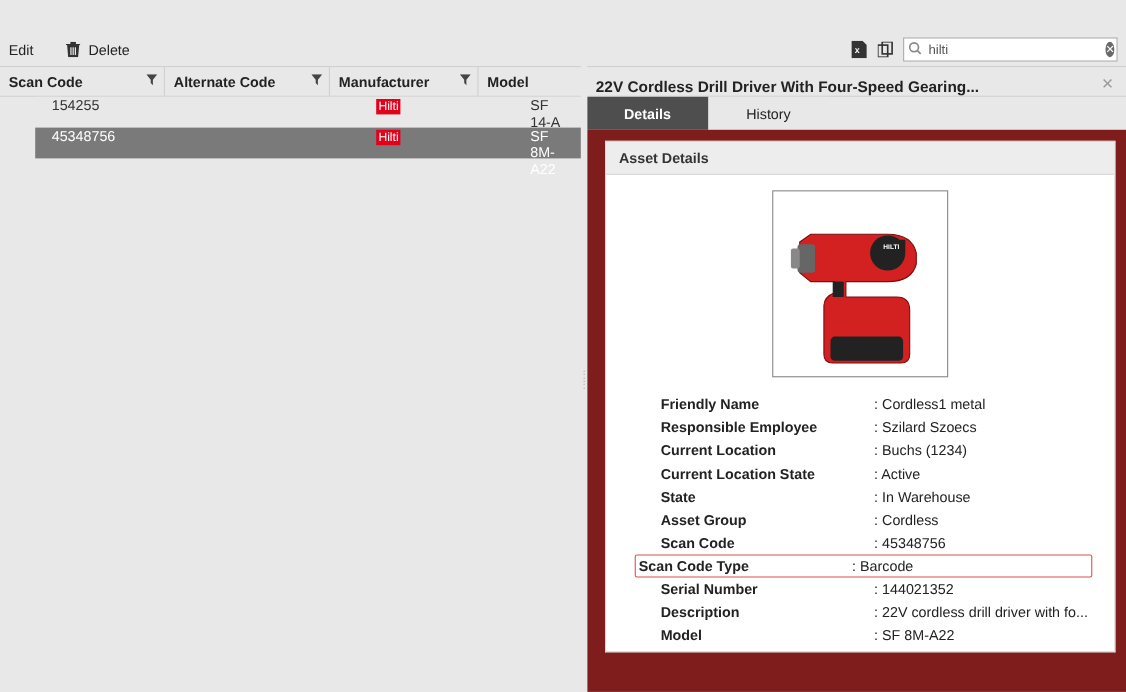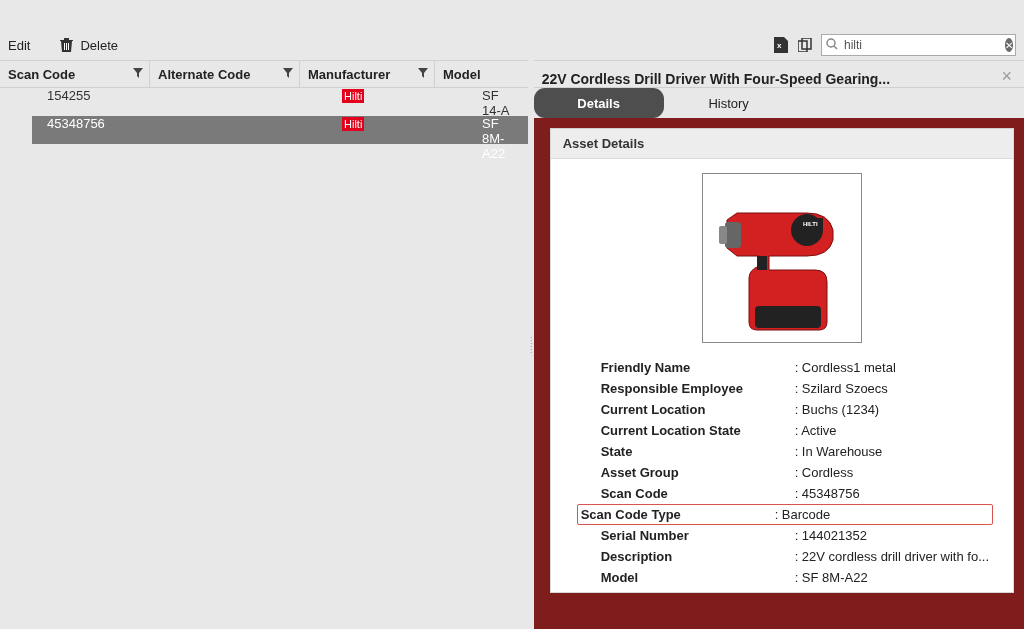--- a/index.html
+++ b/index.html
@@ -119,23 +119,23 @@
       border-bottom: 1px solid #d0d0d0;
       padding: 0 8px;
     }
     .detail-title { font-weight: bold; font-size: 14px; color: #222; flex: 1; }
     .close-x { color: #999; font-size: 18px; cursor: pointer; padding: 0 4px; }
     .tabs {
       display: flex;
       height: 30px;
     }
     .tab {
-      width: 130px;
+      width: 110px;
       display: flex; align-items: center; justify-content: center;
-      font-size: 13px; font-weight: bold; cursor: pointer; border-radius: 11px;
+      font-size: 13px; font-weight: bold; cursor: pointer;
     }
     .tab.active { background: #4e4e4e; color: #fff; }
     .tab.inactive { background: #e8e8e8; color: #222; font-weight: normal; }
     .detail-scroll {
       flex: 1;
       background: #7f1d1d;
       overflow-y: scroll;
       padding: 10px 10px 10px 16px;
     }
     .card {

